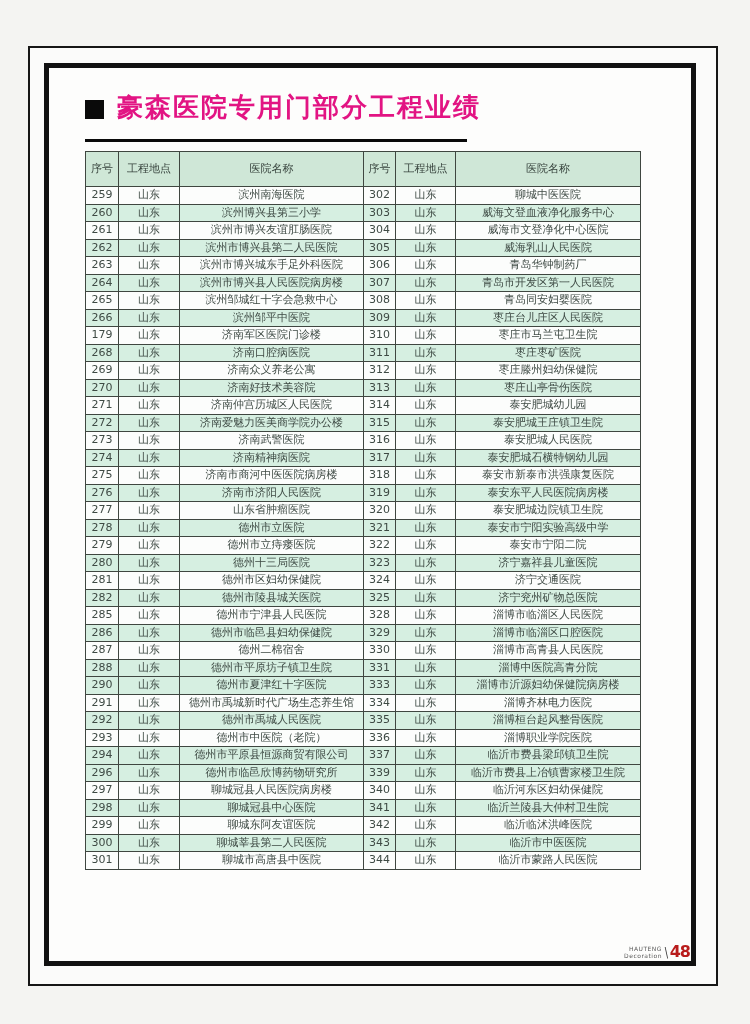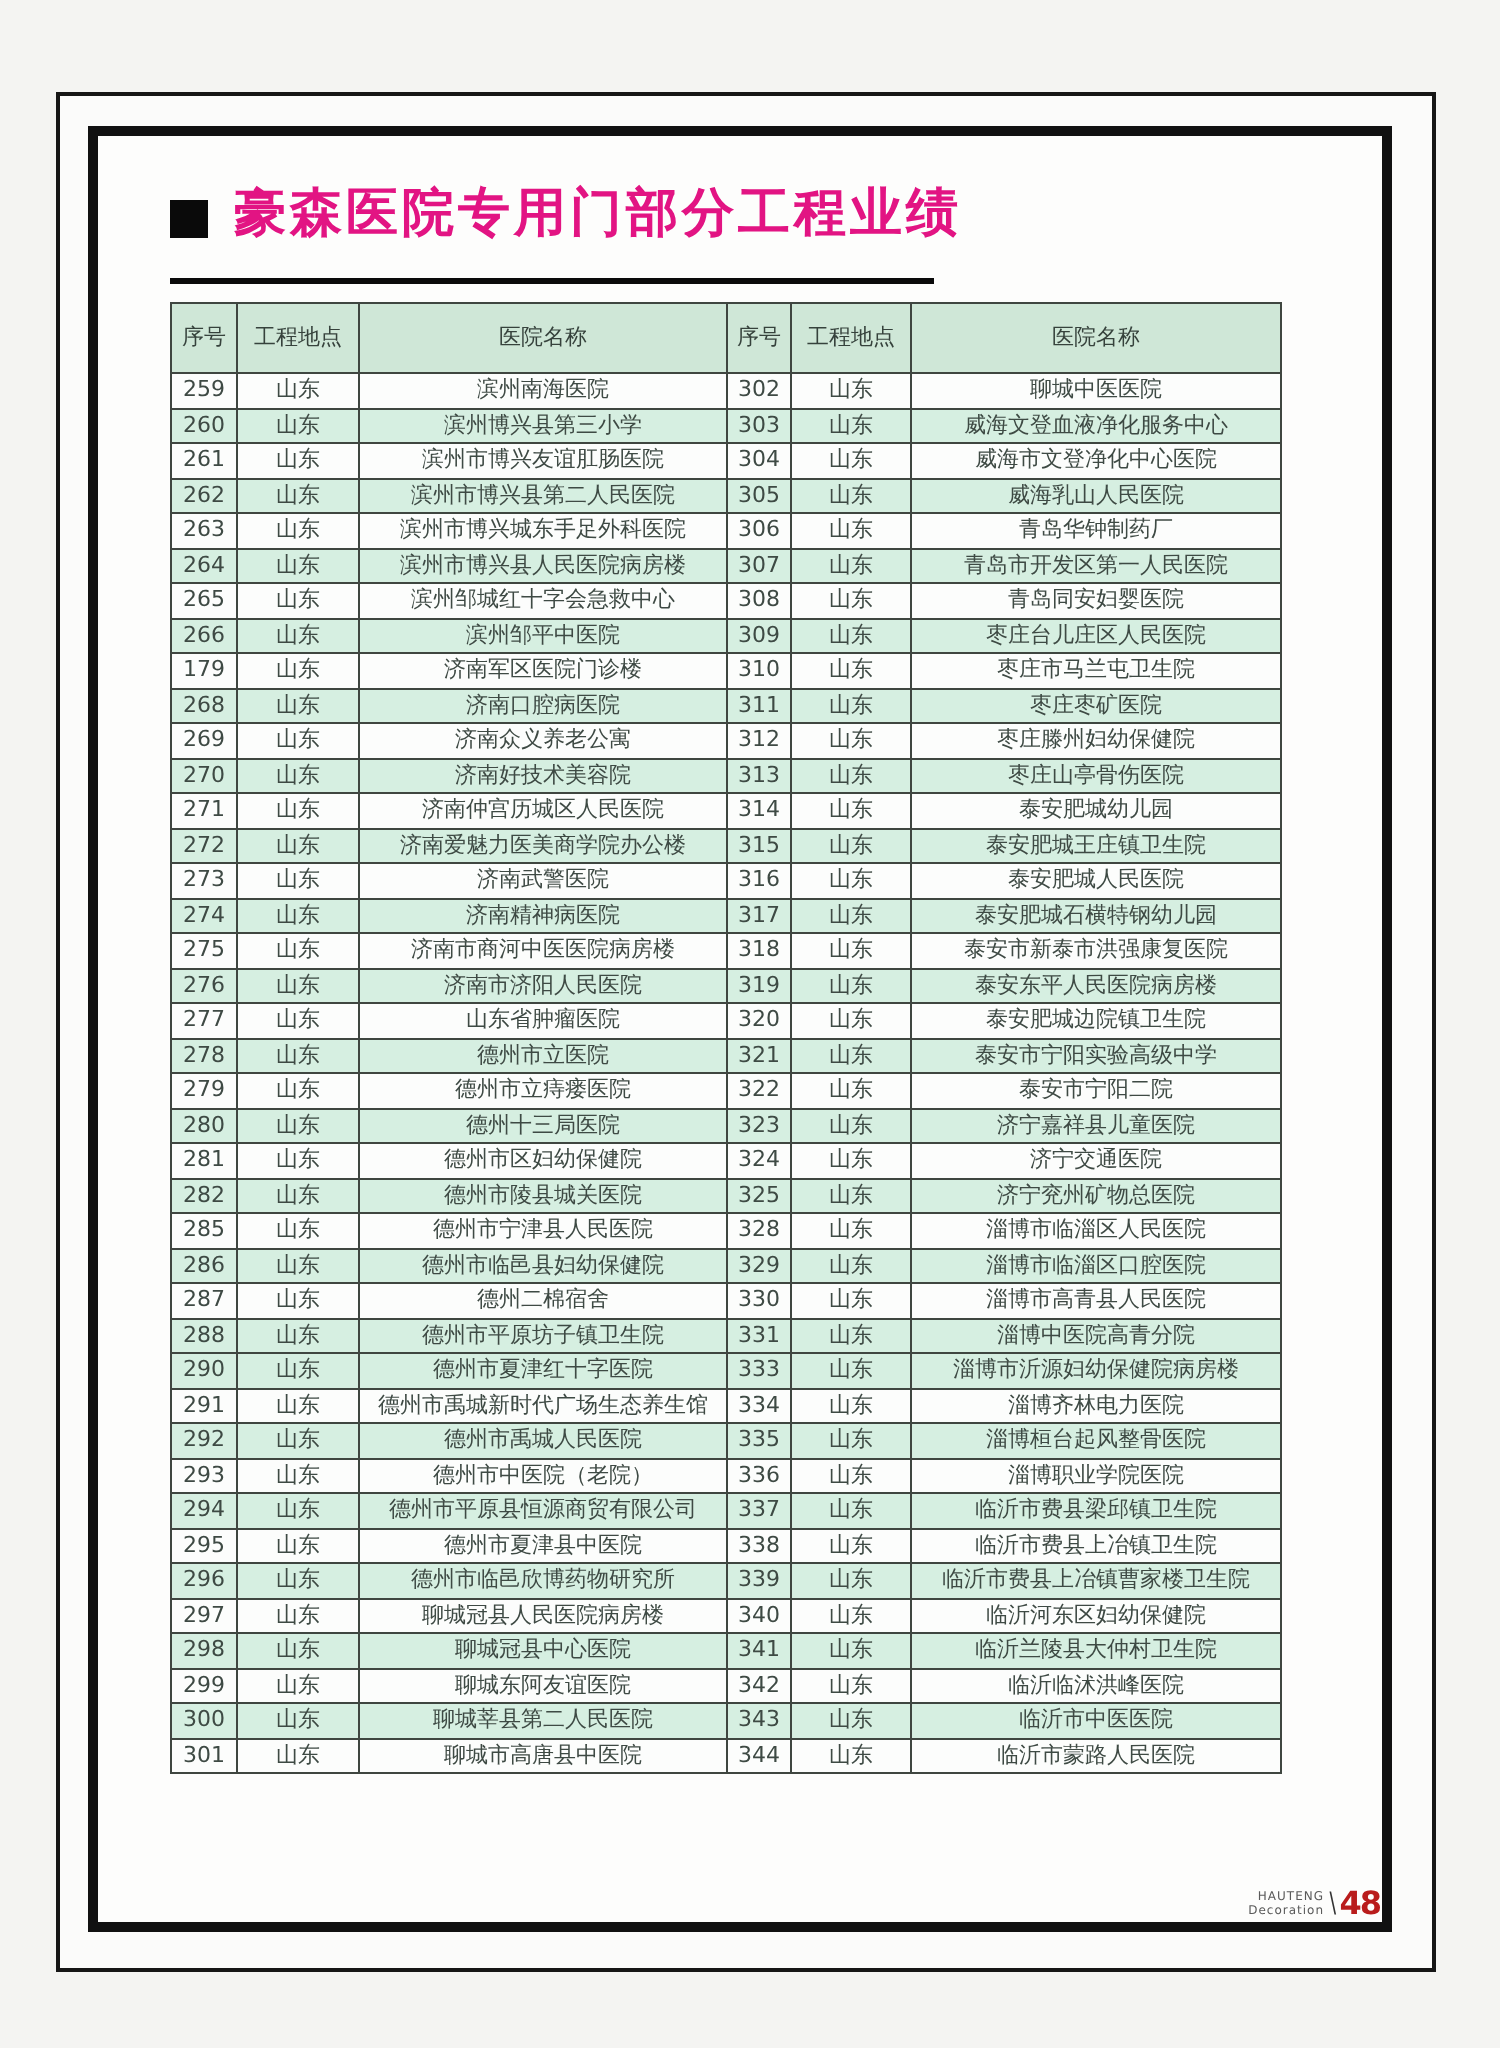--- a/index.html
+++ b/index.html
@@ -394,28 +394,20 @@
         <td>淄博职业学院医院</td>
       </tr>
       <tr class="alt">
         <td>294</td>
         <td>山东</td>
         <td>德州市平原县恒源商贸有限公司</td>
         <td>337</td>
         <td>山东</td>
         <td>临沂市费县梁邱镇卫生院</td>
       </tr>
-      <tr>
-        <td>295</td>
-        <td>山东</td>
-        <td>德州市夏津县中医院</td>
-        <td>338</td>
-        <td>山东</td>
-        <td>临沂市费县上冶镇卫生院</td>
-      </tr>
       <tr class="alt">
         <td>296</td>
         <td>山东</td>
         <td>德州市临邑欣博药物研究所</td>
         <td>339</td>
         <td>山东</td>
         <td>临沂市费县上冶镇曹家楼卫生院</td>
       </tr>
       <tr>
         <td>297</td>

